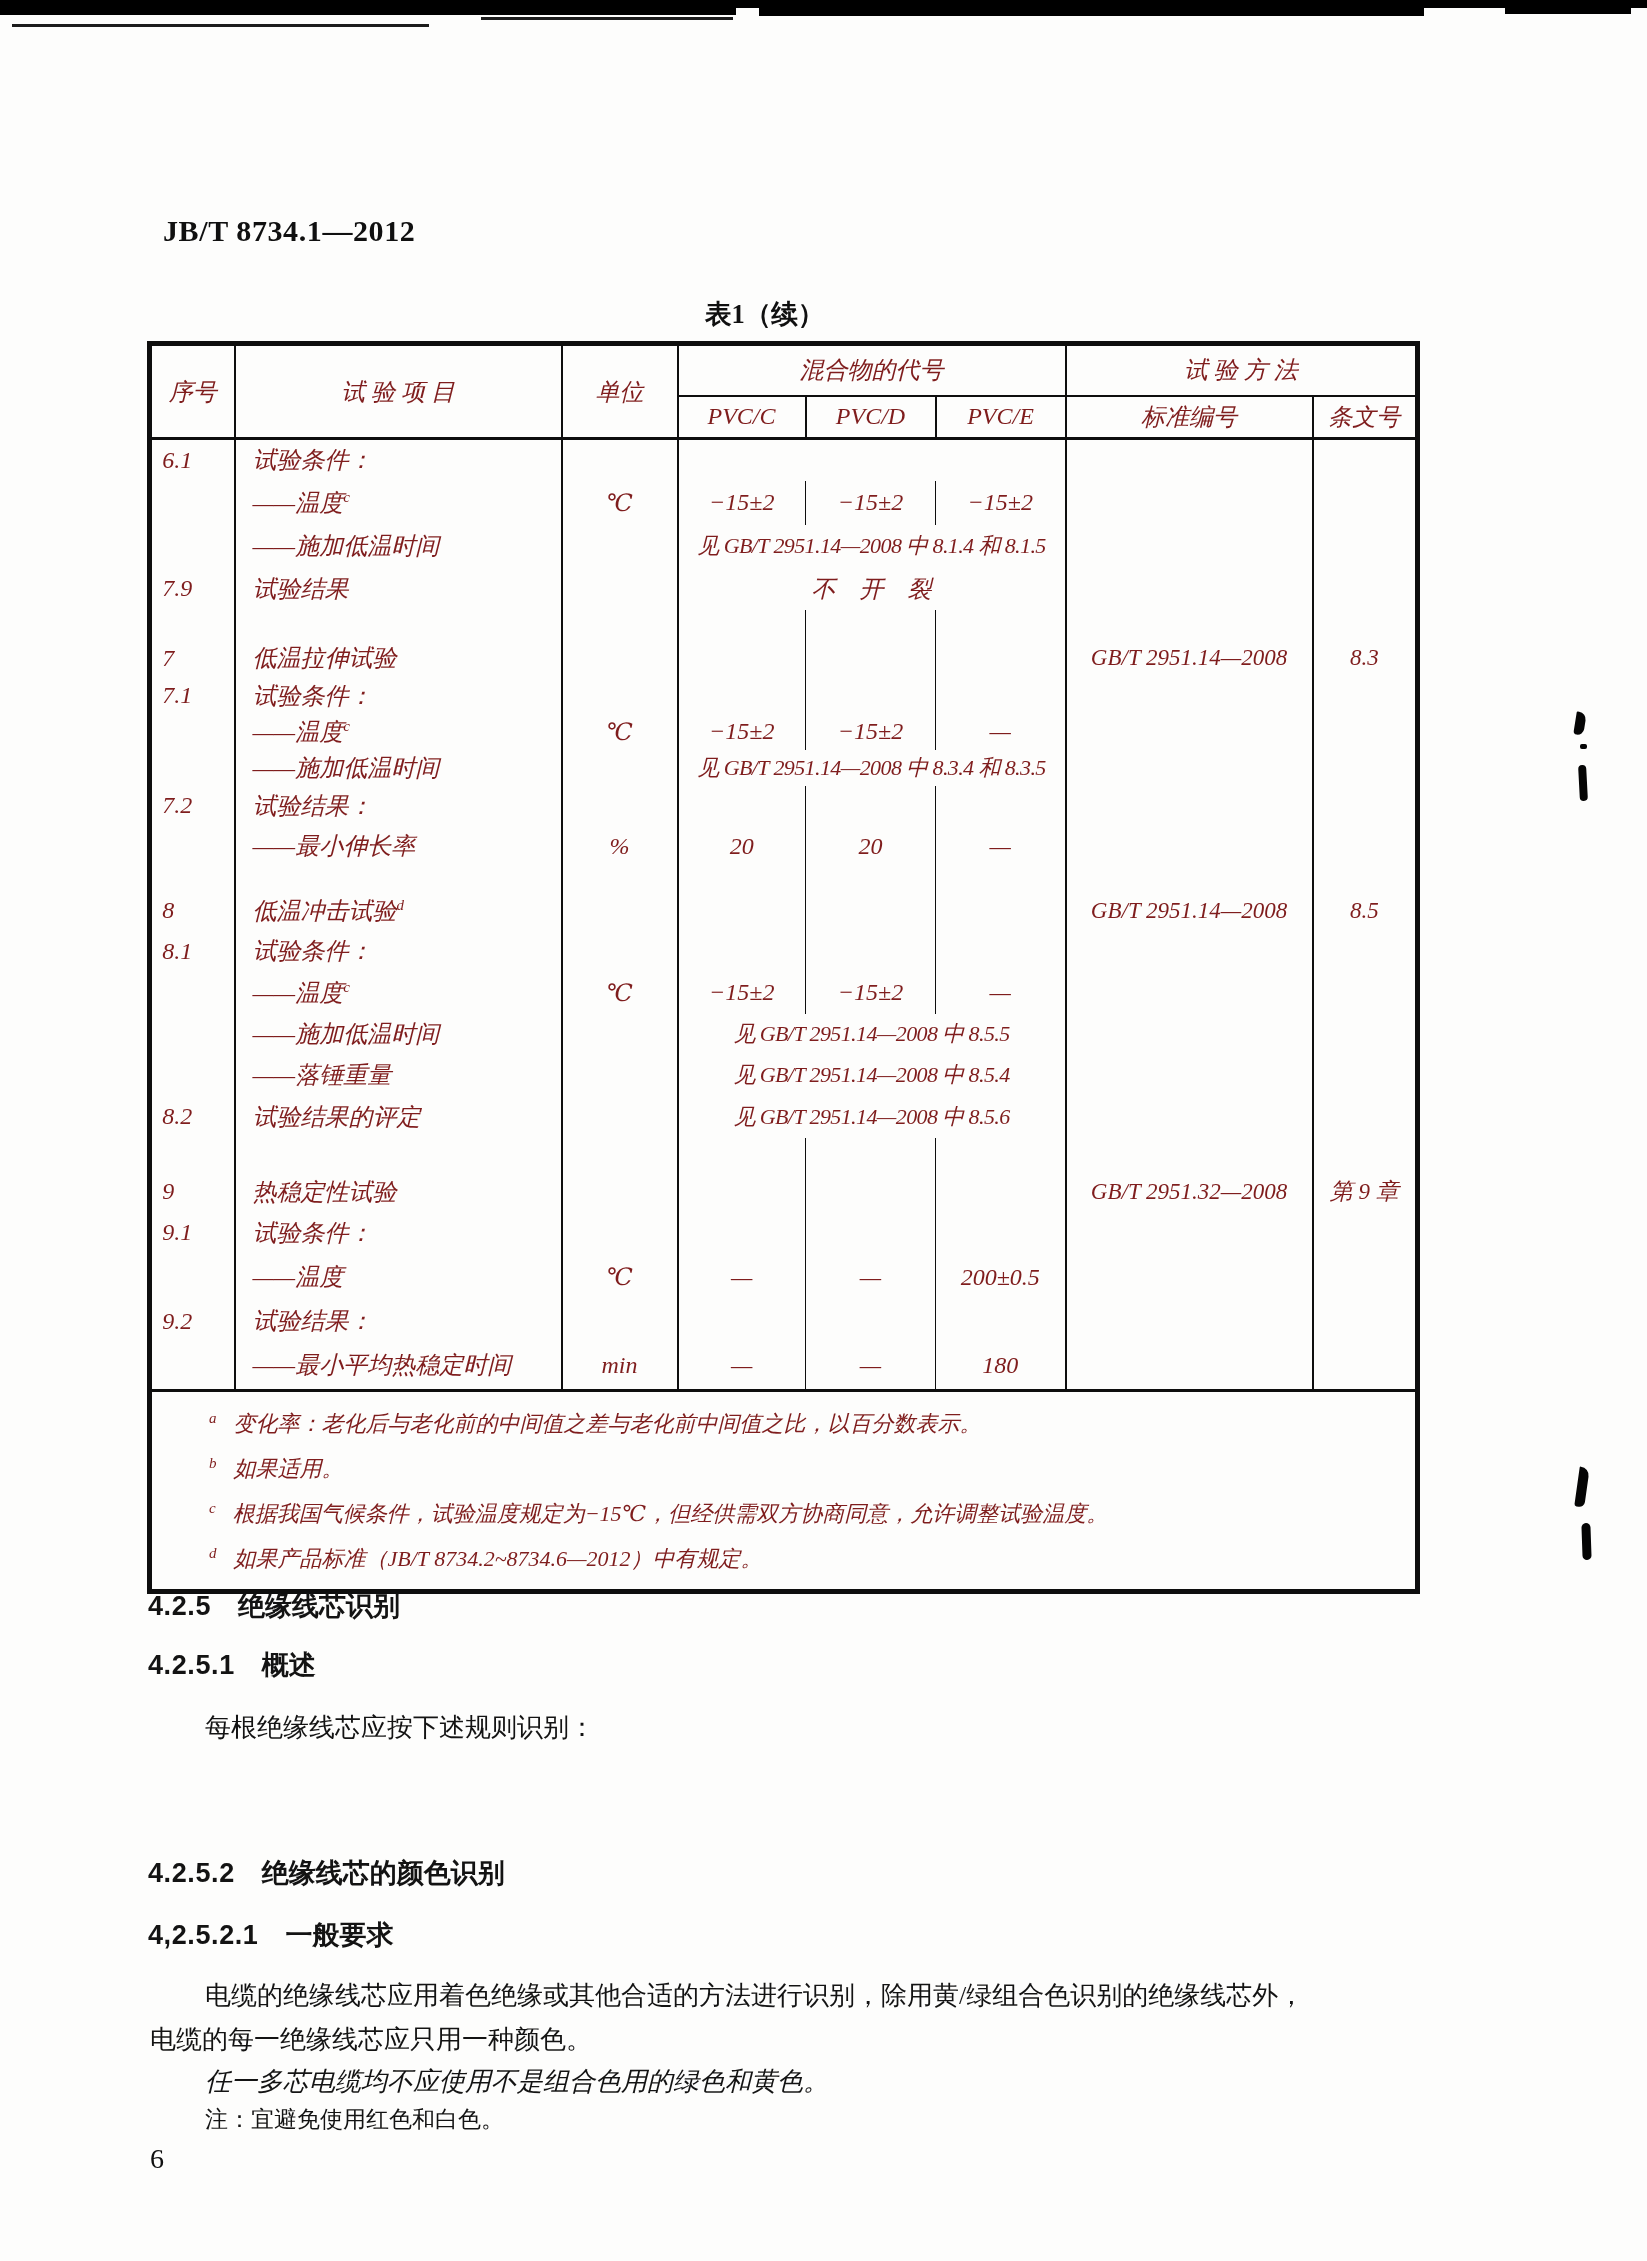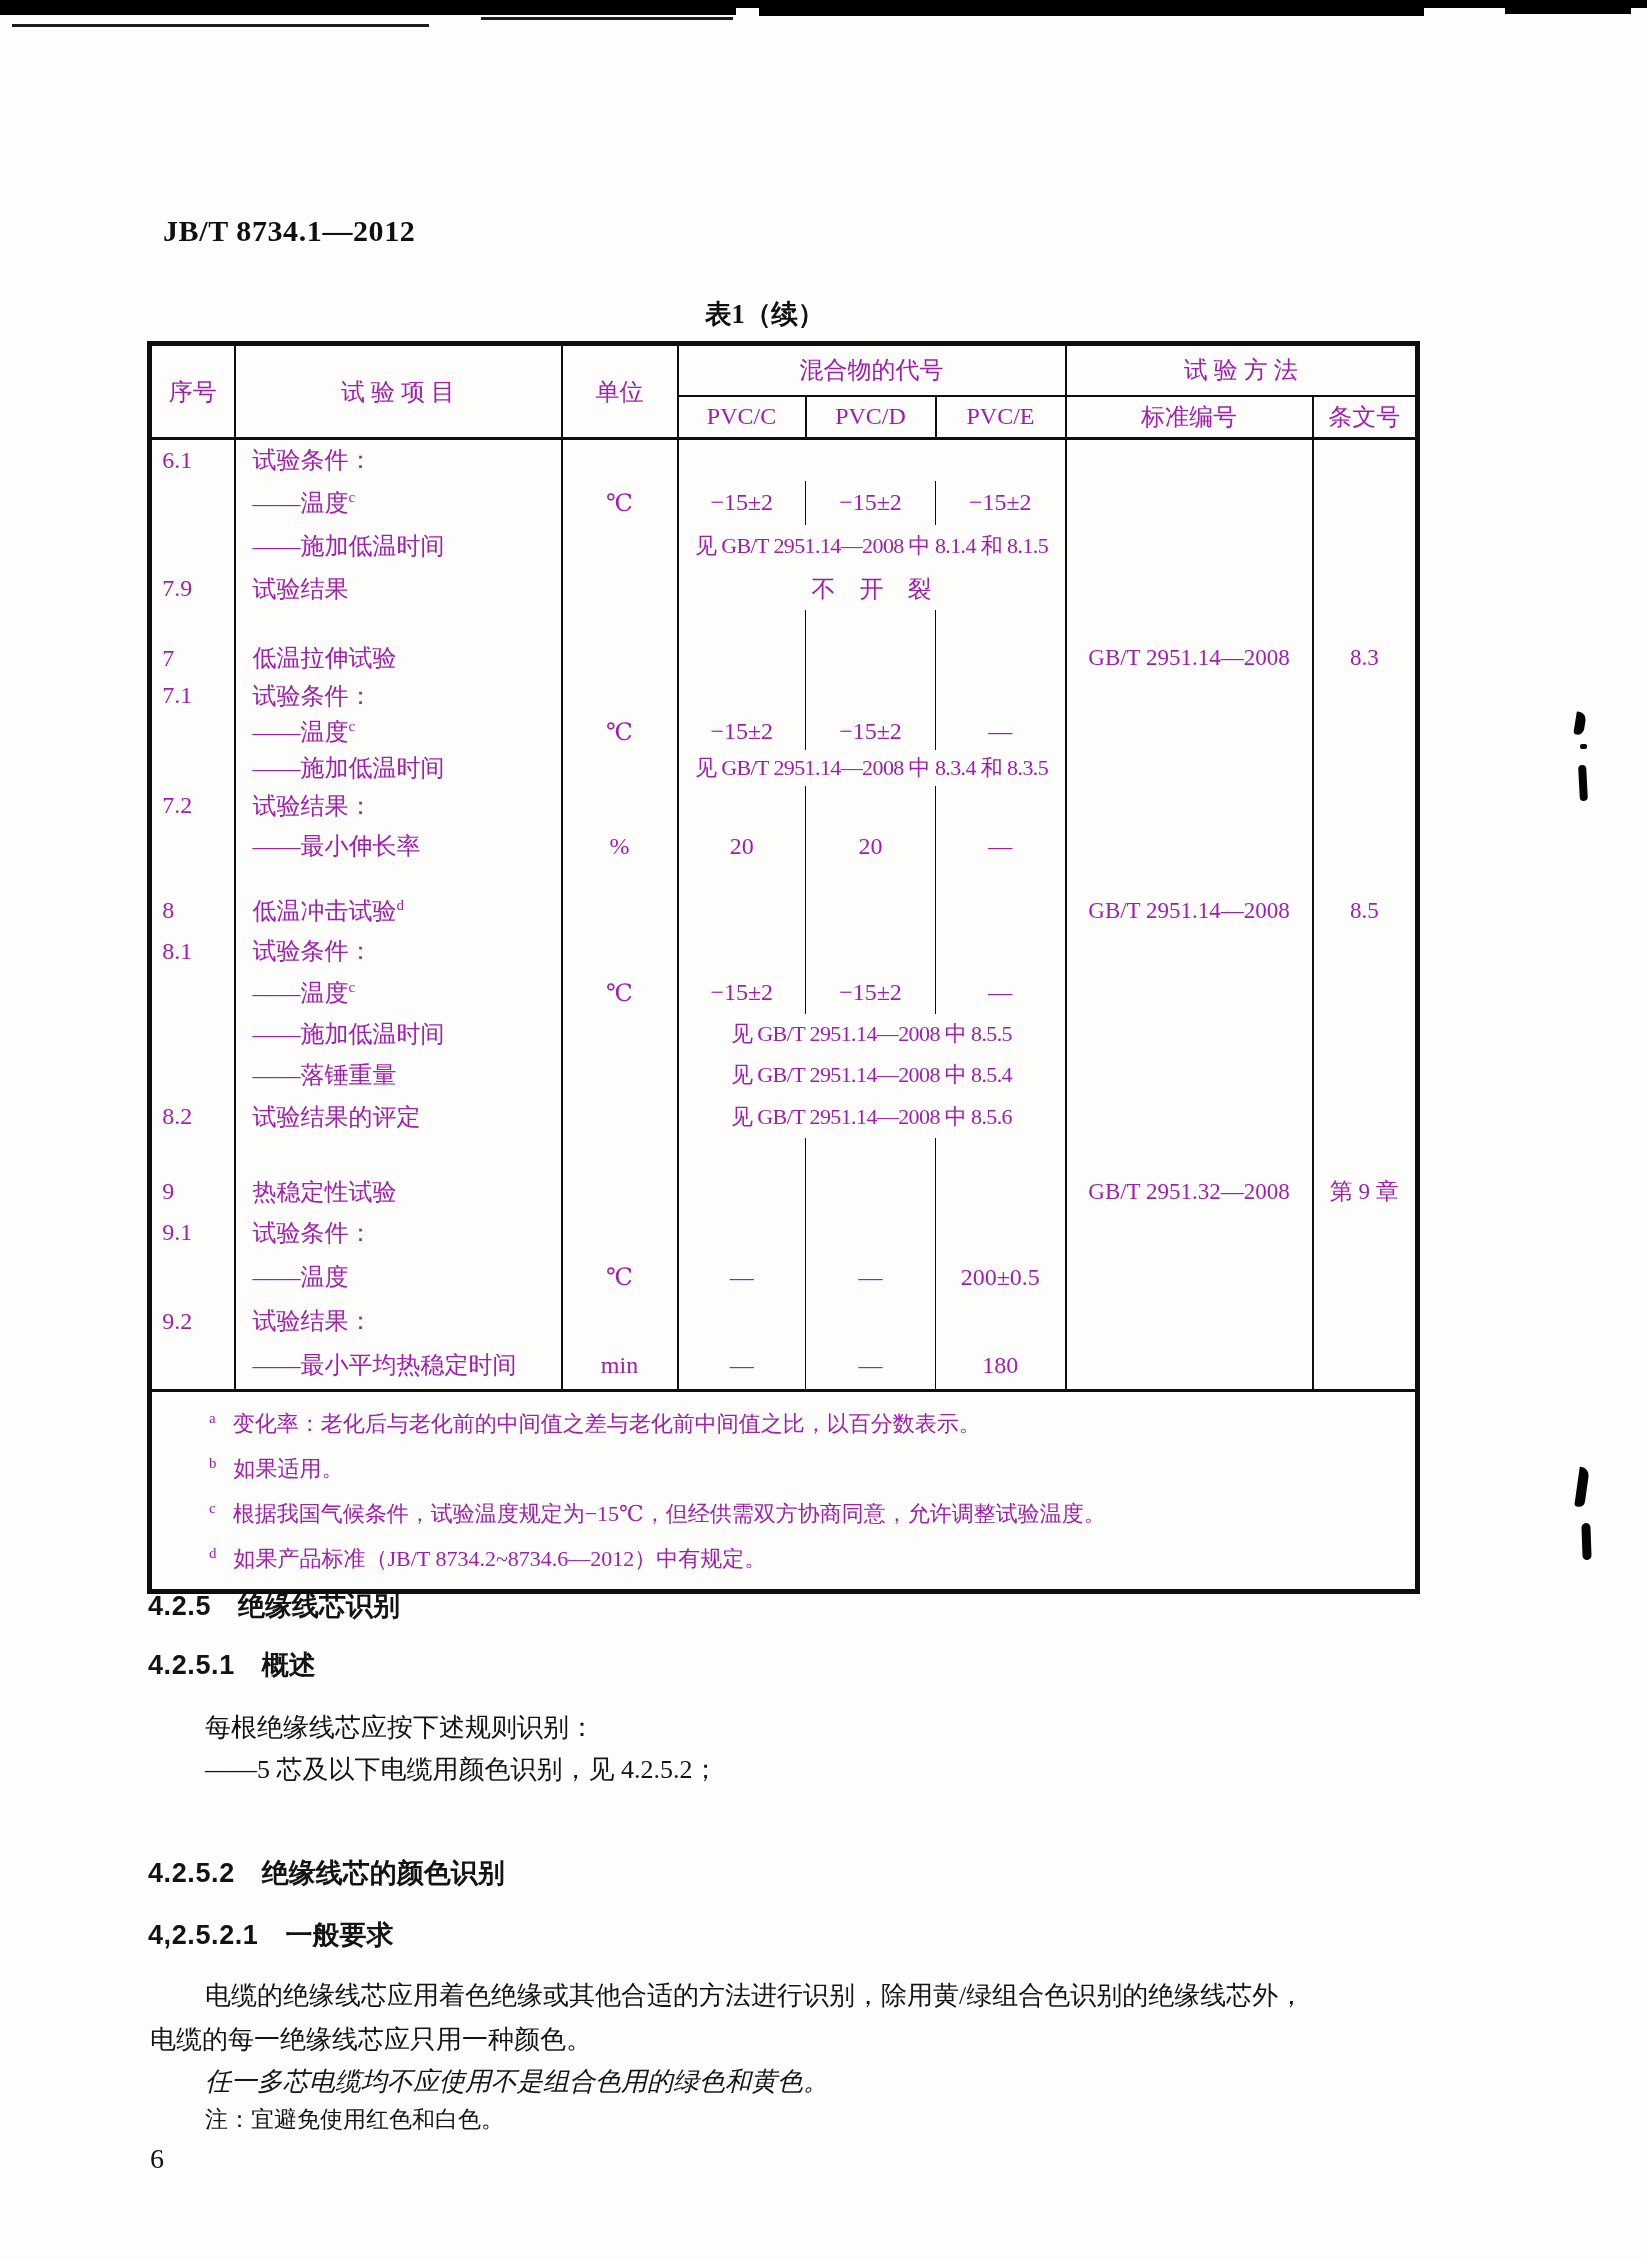--- a/index.html
+++ b/index.html
@@ -21,21 +21,21 @@
   }
   .tbl-title {
     position:absolute; left:130px; top:296px; width:1269px;
     text-align:center; font-size:26.5px; font-weight:bold;
   }
 
   table.std-table {
     position:absolute; left:147px; top:341px; width:1269px;
     border-collapse:collapse; table-layout:fixed;
     border:5.2px solid #0e0e0e;
-    font-size:24px; color:#a21caf;
+    font-size:24px; color:#7f1d1d;font-style:italic;
   }
   .std-table th { font-weight:normal; text-align:center; }
   .std-table thead th { border-bottom:3.9px solid #0e0e0e; }
   .std-table thead tr.h1 th.grp { border-bottom:2.6px solid #0e0e0e; }
   .std-table th.vl, .std-table td.vl { border-left:2.6px solid #0e0e0e; }
   .std-table td.vd { border-left:1.9px solid #0e0e0e; }
   .std-table td { vertical-align:middle; }
   .c-seq  { text-align:left; padding-left:10.3px; }
   .c-item { text-align:left; padding-left:17px; }
   .c-mid  { text-align:center; }
@@ -361,21 +361,20 @@
     </tbody>
   </table>
 
   <div class="sec" style="top:1588px;">
     <span class="num">4.2.5</span><span>绝缘线芯识别</span>
   </div>
   <div class="sec" style="top:1647px;">
     <span class="num">4.2.5.1</span><span>概述</span>
   </div>
   <div class="para" style="left:205px; top:1710px;">每根绝缘线芯应按下述规则识别：</div>
-  <div class="para" style="left:205px; top:1752px;">——5 芯及以下电缆用颜色识别，见 4.2.5.2；</div>
   <div class="sec" style="top:1855px;">
     <span class="num">4.2.5.2</span><span>绝缘线芯的颜色识别</span>
   </div>
   <div class="sec" style="top:1917px;">
     <span class="num">4,2.5.2.1</span><span>一般要求</span>
   </div>
   <div class="para" style="left:205px; top:1978px;">电缆的绝缘线芯应用着色绝缘或其他合适的方法进行识别，除用黄/绿组合色识别的绝缘线芯外，</div>
   <div class="para" style="left:150px; top:2022px;">电缆的每一绝缘线芯应只用一种颜色。</div>
   <div class="para" style="left:205px; top:2064px;font-style:italic;">任一多芯电缆均不应使用不是组合色用的绿色和黄色。</div>
   <div class="para note" style="left:205px; top:2104px;">

